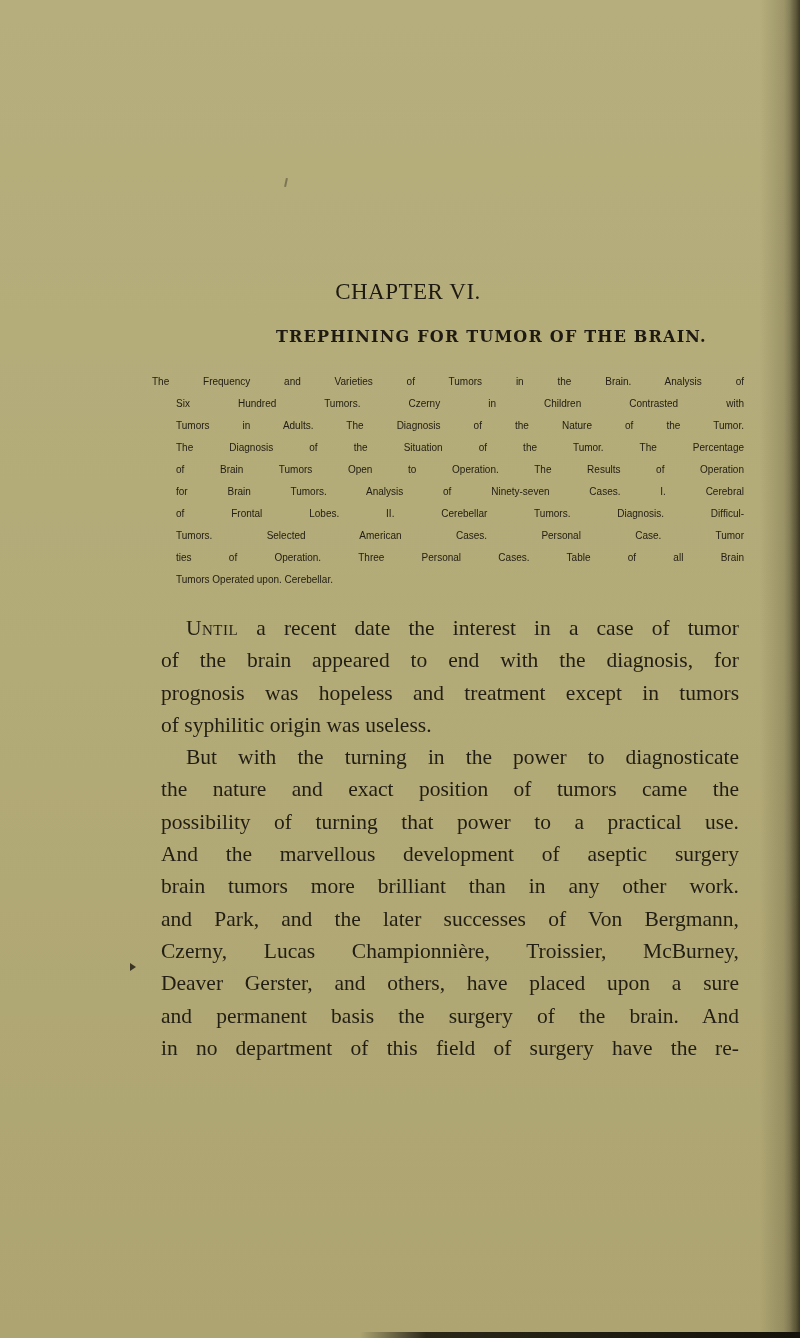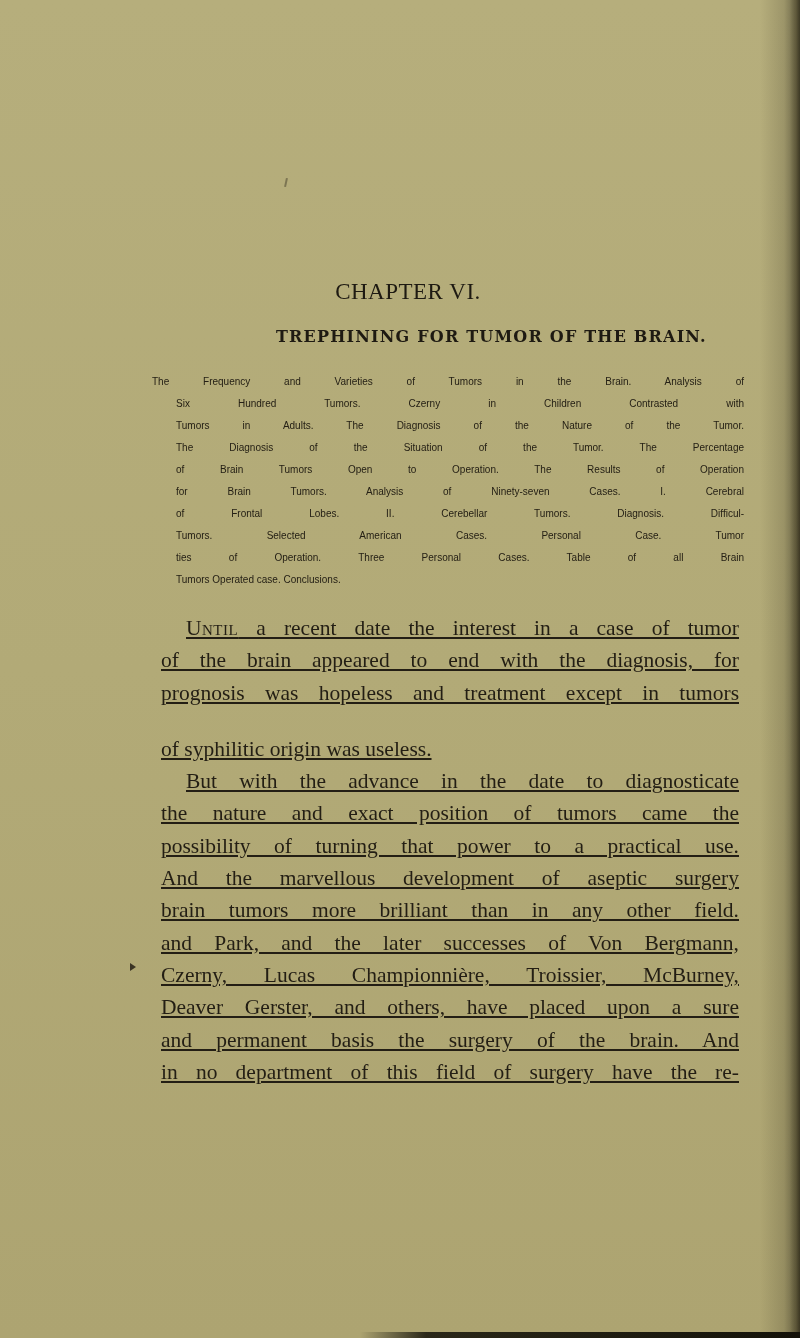--- a/index.html
+++ b/index.html
@@ -80,34 +80,32 @@
     }
     .body-text {
       position: absolute;
       left: 161px;
       top: 612px;
       width: 578px;
       font-family: "Liberation Serif", "DejaVu Serif", serif;
       font-size: 21.5px;
       line-height: 32.3px;
       color: #231e14;
-      text-decoration: underline;
     }
     .body-text .line {
       display: block;
       white-space: nowrap;
       text-align: justify;
       text-align-last: justify;
     }
     .body-text .line.indent {
       padding-left: 25px;
     }
     .body-text .line.last {
       text-align-last: left;
-      margin-top: 24px;
     }
     .smallcaps {
       font-variant: small-caps;
       letter-spacing: 0.5px;
     }
     .margin-mark {
       position: absolute;
       left: 130px; top: 963px;
       width: 0; height: 0;
       border-top: 4px solid transparent;
@@ -141,34 +139,34 @@
   <div class="synopsis">
     <span class="line first">The Frequency and Varieties of Tumors in the Brain.  Analysis of</span>
     <span class="line">Six Hundred Tumors.  Czerny in Children Contrasted with</span>
     <span class="line">Tumors in Adults.  The Diagnosis of the Nature of the Tumor.</span>
     <span class="line">The Diagnosis of the Situation of the Tumor.  The Percentage</span>
     <span class="line">of Brain Tumors Open to Operation.  The Results of Operation</span>
     <span class="line">for Brain Tumors.  Analysis of Ninety-seven Cases.  I. Cerebral</span>
     <span class="line">of Frontal Lobes.  II. Cerebellar Tumors.  Diagnosis.  Difficul-</span>
     <span class="line">Tumors.  Selected American Cases.  Personal Case.  Tumor</span>
     <span class="line">ties of Operation.  Three Personal Cases.  Table of all Brain</span>
-    <span class="line last">Tumors Operated case.  Conclusions.</span>
+    <span class="line last">Tumors Operated upon.  Cerebellar.</span>
   </div>
 
   <div class="body-text">
     <span class="line indent"><span class="smallcaps">Until</span><span> a recent date the interest in a case of tumor</span></span>
     <span class="line">of the brain appeared to end with the diagnosis, for</span>
     <span class="line">prognosis was hopeless and treatment except in tumors</span>
     <span class="line last">of syphilitic origin was useless.</span>
 
-    <span class="line indent">But with the advance in the date to diagnosticate</span>
+    <span class="line indent">But with the turning in the power to diagnosticate</span>
     <span class="line">the nature and exact position of tumors came the</span>
     <span class="line">possibility of turning that power to a practical use.</span>
     <span class="line">And the marvellous development of aseptic surgery</span>
-    <span class="line">brain tumors more brilliant than in any other field.</span>
+    <span class="line">brain tumors more brilliant than in any other work.</span>
     <span class="line">and Park, and the later successes of Von Bergmann,</span>
     <span class="line">Czerny, Lucas Championnière, Troissier, McBurney,</span>
     <span class="line">Deaver Gerster, and others, have placed upon a sure</span>
     <span class="line">and permanent basis the surgery of the brain.  And</span>
     <span class="line">in no department of this field of surgery have the re-</span>
   </div>
 
   <div class="margin-mark"></div>
 
   <div class="right-edge"></div>

